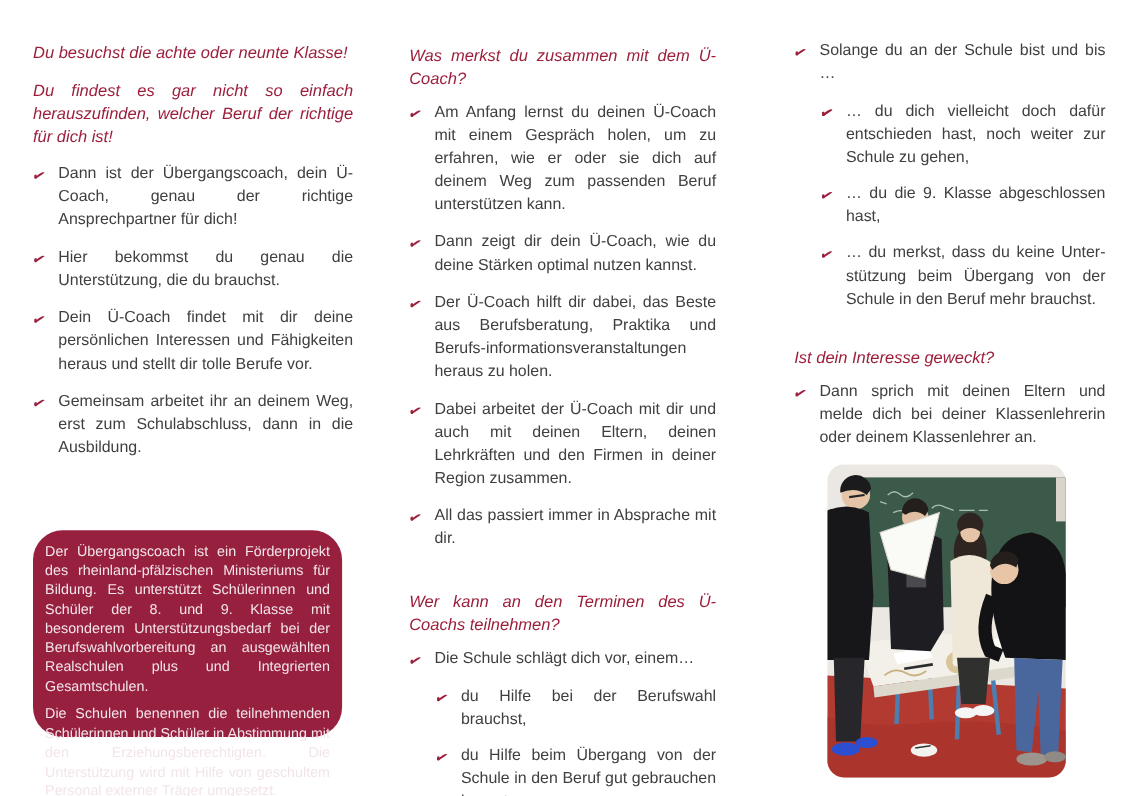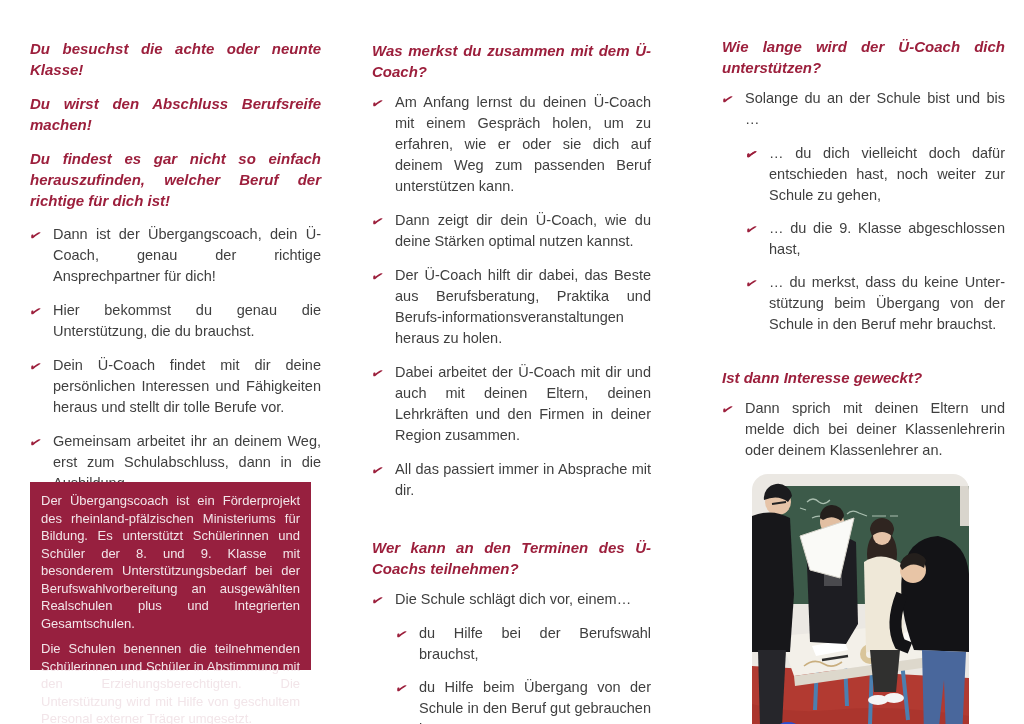--- a/index.html
+++ b/index.html
@@ -6,58 +6,57 @@
   body{
     width:1024px;height:724px;position:relative;background:#ffffff;
     font-family:"Liberation Sans",sans-serif;color:#3f3f3f;overflow:hidden;
   }
   .col{position:absolute;}
   #col1{left:30px;top:38px;width:291px;}
   #col2{left:372px;top:40px;width:279px;}
   #col3{left:722px;top:36px;width:283px;}
 
   .headline{
-    color:#9c1f3c;font-weight:bold;font-style:italic;
+    color:#9c1f3c;font-weight:normal;font-style:italic;
     font-size:15px;line-height:21px;text-align:justify;
     margin:0 0 13px 0;
   }
   .section-heading{margin-bottom:10px;}
 
   .bullet{
     position:relative;padding-left:23px;margin:0 0 13px 0;
     font-size:14.5px;line-height:21px;text-align:justify;color:#3f3f3f;
   }
   .bullet .check{
     position:absolute;left:0;top:1px;color:#9c1f3c;font-size:13px;
     transform:rotate(10deg) skewX(-10deg);font-style:normal;
   }
   .sub{margin-left:24px;margin-bottom:12px;}
 
   #info-box{
     position:absolute;left:30px;top:482px;width:259px;height:168px;
     background:#97203f;color:#f2e5e9;padding:10px 11px;
-    font-size:13px;line-height:17.5px;text-align:justify;
+    font-size:13px;line-height:17.5px;text-align:justify;border-radius:27px;
   }
   #info-box p{margin:0;}
   #info-box p + p{margin-top:8px;}
 
   .gap-before{margin-top:36px;}
   .gap-before-sm{margin-top:32px;}
 
   #photo-frame{
     margin:10px 0 0 30px;width:217px;height:285px;border-radius:16px;
     overflow:hidden;display:block;
   }
 </style>
 </head>
 <body>
 
 <div class="col" id="col1">
   <p class="headline">Du besuchst die achte oder neunte Klasse!</p>
-  <p class="headline">Du wirst den Abschluss Berufsreife machen!</p>
   <p class="headline">Du findest es gar nicht so einfach herauszufinden, welcher Beruf der richtige für dich ist!</p>
 
   <div class="bullet">
     <span class="check">✔</span>
     <span>Dann ist der Übergangscoach, dein Ü-Coach, genau der richtige Ansprechpartner für dich!</span>
   </div>
   <div class="bullet">
     <span class="check">✔</span>
     <span>Hier bekommst du genau die Unterstützung, die du brauchst.</span>
   </div>
@@ -111,21 +110,20 @@
     <span>du Hilfe bei der Berufswahl brauchst,</span>
   </div>
   <div class="bullet sub">
     <span class="check">✔</span>
     <span>du Hilfe beim Übergang von der Schule in den Beruf gut gebrauchen kannst,</span>
   </div>
 
 </div>
 
 <div class="col" id="col3">
-  <p class="headline section-heading">Wie lange wird der Ü-Coach dich unterstützen?</p>
 
   <div class="bullet">
     <span class="check">✔</span>
     <span>Solange du an der Schule bist und bis …</span>
   </div>
   <div class="bullet sub">
     <span class="check">✔</span>
   </div>
   <div class="bullet sub">
     <span class="check">✔</span>
@@ -133,21 +131,21 @@
   </div>
   <div class="bullet sub">
     <span class="check">✔</span>
     <span>… du die 9. Klasse abgeschlossen hast,</span>
   </div>
   <div class="bullet sub">
     <span class="check">✔</span>
     <span>… du merkst, dass du keine Unter-stützung beim Übergang von der Schule in den Beruf mehr brauchst.</span>
   </div>
 
-  <p class="headline section-heading gap-before-sm">Ist dann Interesse geweckt?</p>
+  <p class="headline section-heading gap-before-sm">Ist dein Interesse geweckt?</p>
 
   <div class="bullet">
     <span class="check">✔</span>
     <span>Dann sprich mit deinen Eltern und melde dich bei deiner Klassenlehrerin oder deinem Klassenlehrer an.</span>
   </div>
 
   <div id="photo-frame" role="img" aria-label="Vier Jugendliche arbeiten stehend an einem weißen Tisch vor einer grünen Tafel im Klassenzimmer">
     <svg width="217" height="285" viewBox="0 0 217 285" xmlns="http://www.w3.org/2000/svg">
 
       <rect x="0" y="0" width="217" height="285" fill="#ebe8e3"></rect>

